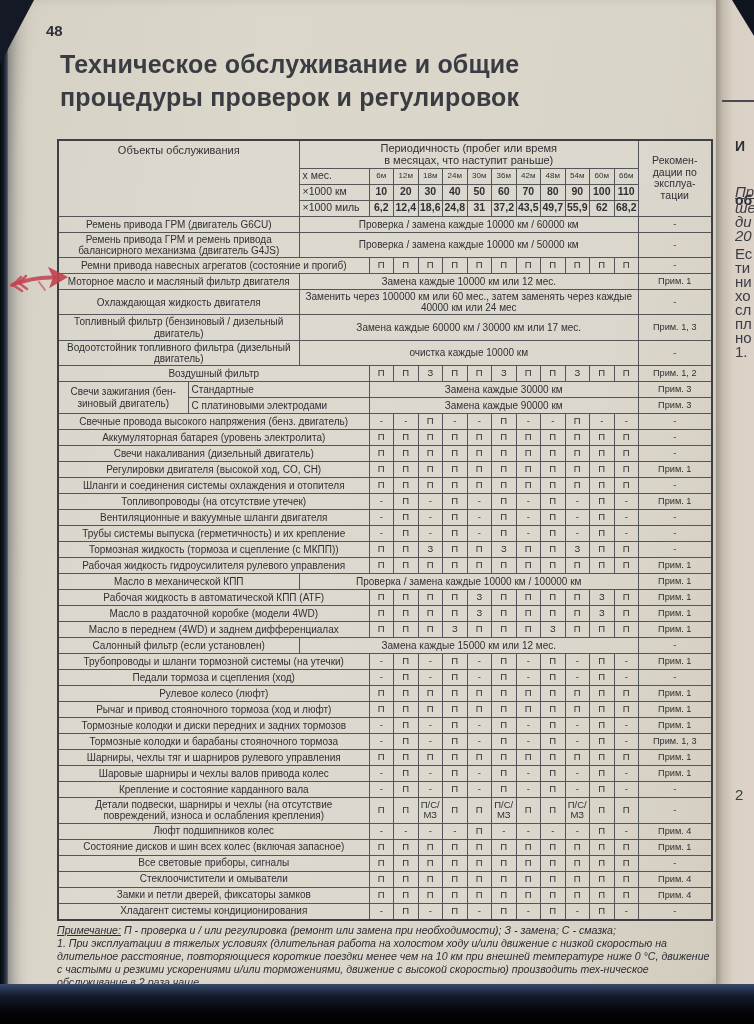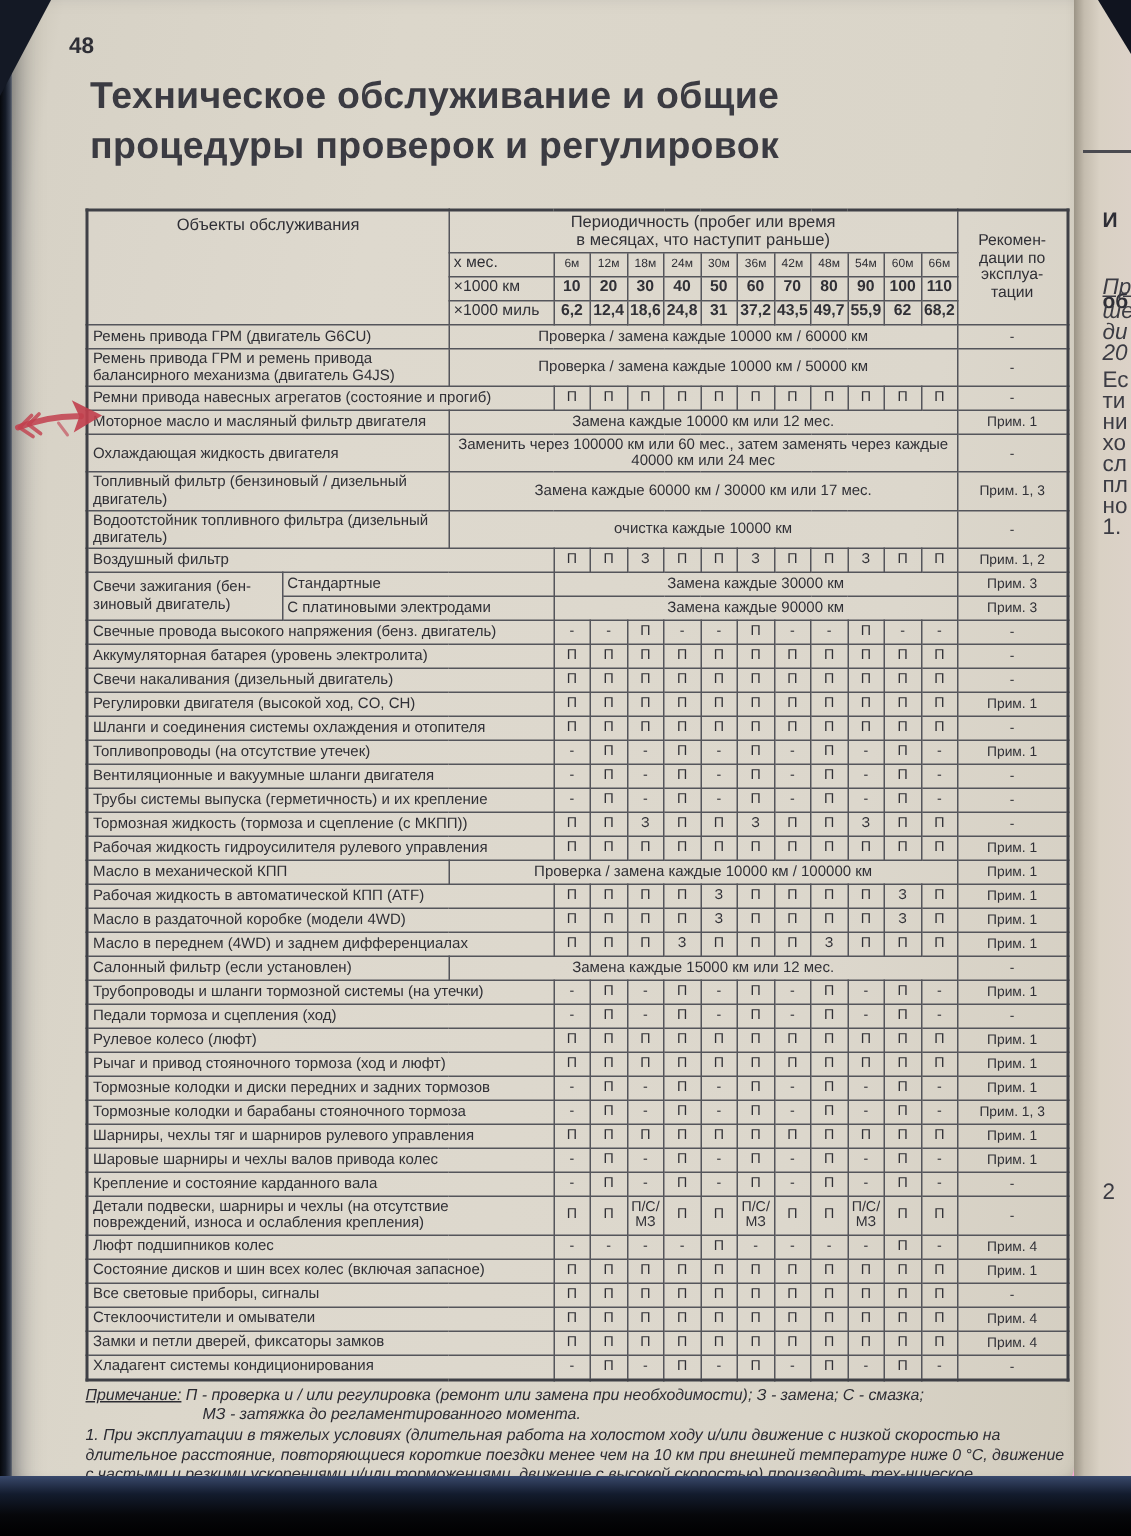--- a/index.html
+++ b/index.html
@@ -35,21 +35,21 @@
   table{border-collapse:collapse;table-layout:fixed;width:589px;background:rgba(255,255,255,0.06);}
   td,th{border:1px solid #54555b;padding:1px 3px;font-size:10px;line-height:1.12;
         color:#303036;vertical-align:middle;font-weight:normal;height:13px;}
   table{border:2px solid #3f4046;}
   th.objects{font-size:11px;text-align:center;vertical-align:top;padding-top:3px;}
   th.period{font-size:11px;text-align:center;white-space:pre-line;}
   th.rec-h{font-size:10.5px;text-align:center;white-space:pre-line;}
   td.lbl{font-size:10.5px;}
   td.m{font-size:8px;text-align:center;padding:1px 0;}
   td.n{font-size:10.5px;font-weight:bold;text-align:center;padding:1px 0;}
-  td.item{text-align:left;white-space:pre-line;}
+  td.item{text-align:center;white-space:pre-line;}
   td.sub{text-align:left;}
   td.group{white-space:pre-line;}
   td.span-cell{text-align:center;}
   td.pcell{text-align:center;padding:1px 1px;white-space:pre-line;font-size:9.5px;}
   td.rec{text-align:center;font-size:9.2px;padding:1px 1px;}
 
   .notes{margin-top:3px;width:656px;font-style:italic;font-size:10.6px;line-height:1.22;color:#2c2c33;}
   .notes .lead .lab{text-decoration:underline;}
   .notes .lead2{padding-left:78px;}
   .notes p{margin:1px 0;}
@@ -649,21 +649,20 @@
               <td class="rec">-</td>
             </tr>
           </tbody>
       </table>
 
       <div class="notes">
         <p class="lead">
           <span class="lab">Примечание:</span>
           <span>П - проверка и / или регулировка (ремонт или замена при необходимости); З - замена; С - смазка;</span>
         </p>
-        <p class="lead2">МЗ - затяжка до регламентированного момента.</p>
         <div>
             <p>1. При эксплуатации в тяжелых условиях (длительная работа на холостом ходу и/или движение с низкой скоростью на длительное расстояние, повторяющиеся короткие поездки менее чем на 10 км при внешней температуре ниже 0 °С, движение с частыми и резкими ускорениями и/или торможениями, движение с высокой скоростью) производить тех-ническое обслуживание в 2 раза чаще.</p>
             <p>2. При эксплуатации на пыльных дорогах проверяйте каждые 2500 км (или 3 мес.).</p>
             <p>3. Рекомендуем производить замену компонента по фактическому выходу его из строя.</p>
           </div>
       </div>
     </div>
 
     <svg class="red-arrow" viewBox="0 0 62 46">
       <g stroke="#c2404e" fill="none" stroke-linecap="round">

